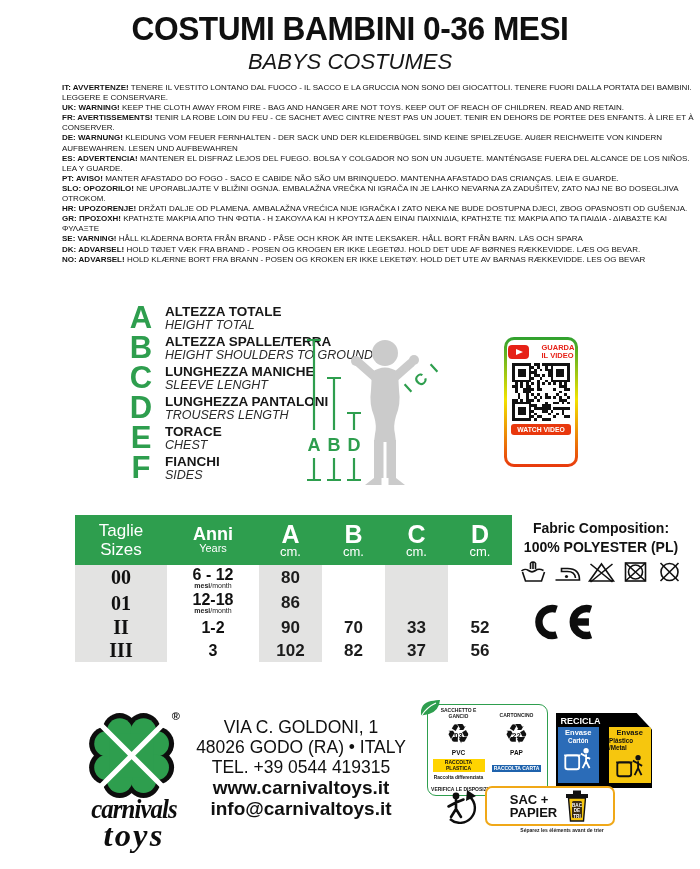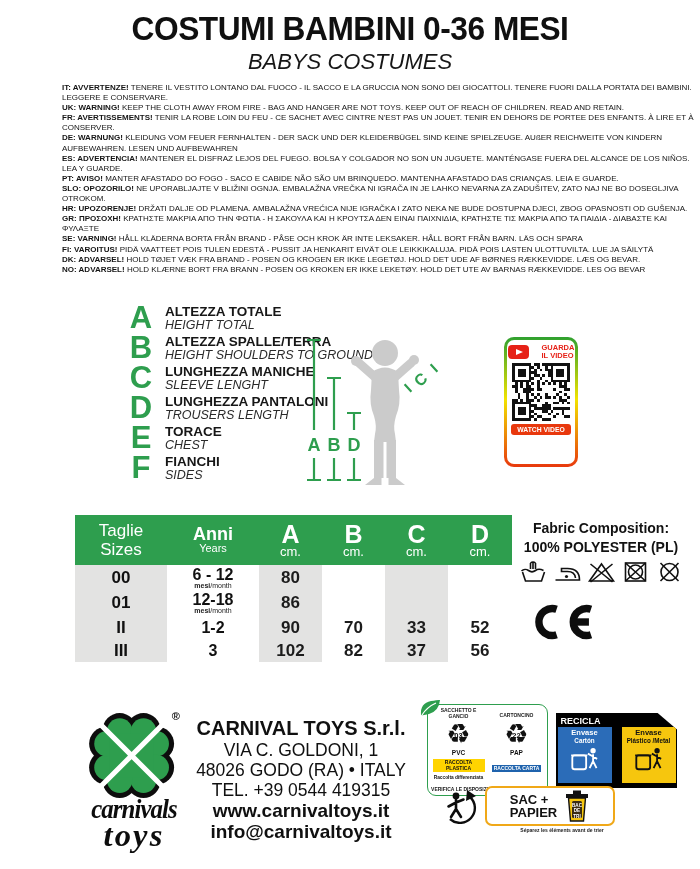--- a/index.html
+++ b/index.html
@@ -48,21 +48,21 @@
   .tc{box-sizing:border-box;text-align:center;}
   .c1{width:92px;} .c2{width:92px;} .c3{width:63px;} .c4{width:63px;} .c5{width:63px;} .c6{width:64px;}
   .h-two{font-size:17px;line-height:19px;font-weight:500;}
   .h-anni{font-size:18px;line-height:17px;font-weight:800;}
   .h-years{font-size:11px;line-height:11px;font-weight:500;}
   .h-letter{font-size:25px;line-height:22px;font-weight:800;}
   .h-unit{font-size:13px;line-height:13px;font-weight:500;}
   .tbody .trow{align-items:center;}
   .striped{background:#e3e3e2;height:100%;display:flex;flex-direction:column;justify-content:center;}
   .r0{height:25px;} .r1{height:26px;} .r2{height:23px;} .r3{height:23px;}
-  .cell-size{font-size:17px;font-weight:800;}
+  .cell-size{font-size:20px;font-weight:800;font-family:Liberation Serif, serif;}
   .cell-age{font-size:16px;line-height:15px;font-weight:600;}
   .cell-sub{font-size:7px;line-height:7px;font-weight:500;color:#222;}
   .cell-sub b{font-weight:800;}
   .cell-num{font-size:17px;font-weight:600;color:#1c1c1c;}
 
   
   .comp{position:absolute;left:505px;top:519px;width:192px;text-align:center;}
   .comp-line{font-size:14px;line-height:19px;font-weight:800;color:#121212;}
   .care-icons{display:flex;justify-content:center;gap:3px;margin-top:3px;}
   .ce-mark{position:absolute;left:531px;top:604px;}
@@ -89,21 +89,21 @@
   .rec-glyph{font-size:27px;line-height:30px;color:#111;font-family:"DejaVu Sans",sans-serif;}
   .rec-num{position:absolute;left:0;top:12px;width:100%;text-align:center;font-size:7.5px;font-weight:800;}
   .rec-mat{font-size:6.5px;line-height:7px;font-weight:800;}
   .strip{display:inline-block;margin-top:1px;font-size:5px;line-height:6px;font-weight:800;padding:0.5px 2px;}
   .strip-yellow{background:#FFD400;color:#111;}
   .strip-blue{background:#1F63AD;color:#fff;}
   .rec-sub{font-size:4.8px;line-height:5px;font-weight:600;margin-top:1px;}
   .rec-footer{position:absolute;bottom:3px;left:0;width:100%;text-align:center;font-size:5px;font-weight:700;color:#1a1a1a;}
 
   
-  .recicla{position:absolute;left:556px;top:713px;width:121px;height:75px;background:#000;
+  .recicla{position:absolute;left:556px;top:713px;width:96px;height:75px;background:#000;
            clip-path:polygon(0 0,84% 0,100% 22%,100% 100%,0 100%);box-sizing:border-box;padding:1.5px;}
   .recicla-head{color:#fff;font-size:9px;font-weight:800;padding:1.5px 0 1px 3px;}
   .recicla-panels{display:flex;gap:10px;height:56px;}
   .panel{flex:1;display:flex;flex-direction:column;align-items:center;padding-top:2px;box-sizing:border-box;}
   .panel-blue{background:#2B6CB8;color:#fff;}
   .panel-yellow{background:#F6C60E;color:#111;}
   .panel-t1{font-size:7.5px;line-height:8px;font-weight:800;}
   .panel-t2{font-size:6.3px;line-height:7px;font-weight:700;}
 
   
@@ -128,21 +128,20 @@
     <p><span class="wprefix">IT: AVVERTENZE!</span> <span>TENERE IL VESTITO LONTANO DAL FUOCO - IL SACCO E LA GRUCCIA NON SONO DEI GIOCATTOLI. TENERE FUORI DALLA PORTATA DEI BAMBINI. LEGGERE E CONSERVARE.</span></p>
     <p><span class="wprefix">UK: WARNING!</span> <span>KEEP THE CLOTH AWAY FROM FIRE - BAG AND HANGER ARE NOT TOYS. KEEP OUT OF REACH OF CHILDREN.  READ AND RETAIN.</span></p>
     <p><span class="wprefix">FR: AVERTISSEMENTS!</span> <span>TENIR LA ROBE LOIN DU FEU - CE SACHET AVEC CINTRE N'EST PAS UN JOUET. TENIR EN DEHORS DE PORTEE DES ENFANTS. À LIRE ET À CONSERVER.</span></p>
     <p><span class="wprefix">DE: WARNUNG!</span> <span>KLEIDUNG VOM FEUER FERNHALTEN - DER SACK UND DER KLEIDERBÜGEL SIND KEINE SPIELZEUGE. AUßER REICHWEITE VON KINDERN AUFBEWAHREN. LESEN UND AUFBEWAHREN</span></p>
     <p><span class="wprefix">ES: ADVERTENCIA!</span> <span>MANTENER EL DISFRAZ LEJOS DEL FUEGO. BOLSA Y COLGADOR NO SON UN JUGUETE. MANTÉNGASE FUERA DEL ALCANCE DE LOS NIÑOS. LEA Y GUARDE.</span></p>
     <p><span class="wprefix">PT: AVISO!</span> <span>MANTER AFASTADO DO FOGO - SACO E CABIDE NÃO SÃO UM BRINQUEDO. MANTENHA AFASTADO DAS CRIANÇAS. LEIA E GUARDE.</span></p>
     <p><span class="wprefix">SLO: OPOZORILO!</span> <span>NE UPORABLJAJTE V BLIŽINI OGNJA. EMBALAŽNA VREČKA NI IGRAČA IN JE LAHKO NEVARNA ZA ZADUŠITEV, ZATO NAJ NE BO DOSEGLJIVA OTROKOM.</span></p>
     <p><span class="wprefix">HR: UPOZORENJE!</span> <span>DRŽATI DALJE OD PLAMENA. AMBALAŽNA VREĆICA NIJE IGRAČKA I ZATO NEKA NE BUDE DOSTUPNA DJECI, ZBOG OPASNOSTI OD GUŠENJA.</span></p>
     <p><span class="wprefix">GR: ΠΡΟΣΟΧΗ!</span> <span>ΚΡΑΤΗΣΤΕ ΜΑΚΡΙΑ ΑΠΟ ΤΗΝ ΦΩΤΙΑ - Η ΣΑΚΟΥΛΑ ΚΑΙ Η ΚΡΟΥΤΣΑ ΔΕΝ ΕΙΝΑΙ ΠΑΙΧΝΙΔΙΑ, ΚΡΑΤΗΣΤΕ ΤΙΣ ΜΑΚΡΙΑ ΑΠΟ ΤΑ ΠΑΙΔΙΑ - ΔΙΑΒΑΣΤΕ ΚΑΙ ΦΥΛΑΞΤΕ</span></p>
     <p><span class="wprefix">SE: VARNING!</span> <span>HÅLL KLÄDERNA BORTA FRÅN BRAND - PÅSE OCH KROK ÄR INTE LEKSAKER. HÅLL BORT FRÅN BARN. LÄS OCH SPARA</span></p>
-    <p><span class="wprefix">FI: VAROITUS!</span> <span>PIDÄ VAATTEET POIS TULEN EDESTÄ - PUSSIT JA HENKARIT EIVÄT OLE LEIKKIKALUJA. PIDÄ POIS LASTEN ULOTTUVILTA. LUE JA SÄILYTÄ</span></p>
     <p><span class="wprefix">DK: ADVARSEL!</span> <span>HOLD TØJET VÆK FRA BRAND - POSEN OG KROGEN ER IKKE LEGETØJ. HOLD DET UDE AF BØRNES RÆKKEVIDDE. LÆS OG BEVAR.</span></p>
     <p><span class="wprefix">NO: ADVARSEL!</span> <span>HOLD KLÆRNE BORT FRA BRANN - POSEN OG KROKEN ER IKKE LEKETØY. HOLD DET UTE AV BARNAS RÆKKEVIDDE. LES OG BEVAR</span></p>
   </div>
 
   <div class="legend">
     <div class="legend-item">
       <span class="legend-letter">A</span>
       <div>
           <div class="legend-it">ALTEZZA TOTALE</div>
            <div class="legend-en">HEIGHT TOTAL</div>
@@ -811,21 +810,20 @@
       <path d="M16,16 L96,96 M96,16 L16,96"></path>
     </g>
     <text x="108" y="14" font-size="13" font-weight="700" fill="#0d0d0d" text-anchor="middle">®</text>
   </svg>
   <div class="logo-script">
     <div class="logo-line1">carnivals</div>
     <div class="logo-line2">toys</div>
   </div>
 
   <div class="address">
-    <div class="addr-name">CARNIVAL TOYS S.r.l.</div>
     <div class="addr-line">VIA C. GOLDONI, 1</div>
     <div class="addr-line">48026 GODO (RA) • ITALY</div>
     <div class="addr-line">TEL. +39 0544 419315</div>
     <div class="addr-strong">www.carnivaltoys.it</div>
     <div class="addr-strong">info@carnivaltoys.it</div>
   </div>
 
   <div class="recycle1">
     <svg class="leaf" width="22" height="20" viewBox="0 0 22 20">
       <path d="M2,17 Q1,5 12,3 Q20,1.5 21,2 Q20,13 10,16 Q5,17.5 2,17 Z" fill="#2E9E4E"></path>

